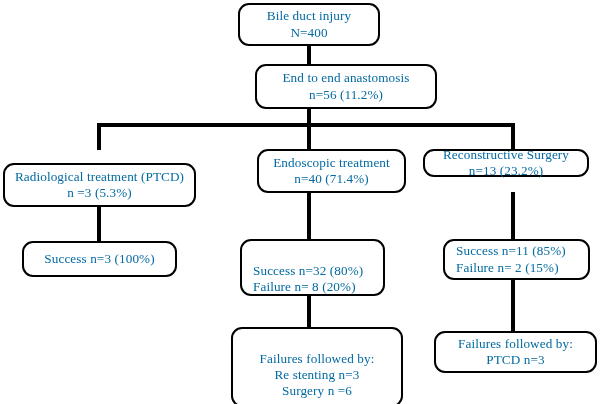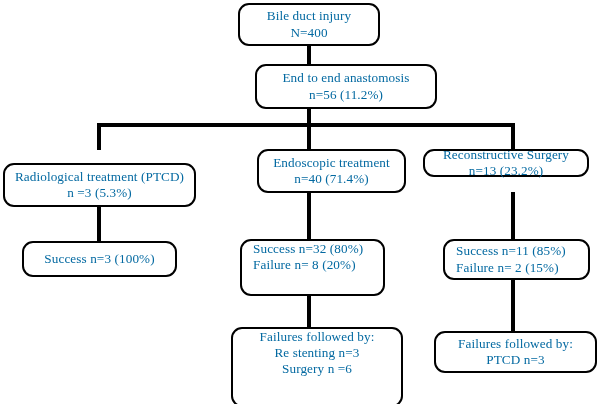--- a/index.html
+++ b/index.html
@@ -35,21 +35,21 @@
     line-height: 1.22;
     font-size: 13.2px;
     letter-spacing: 0.1px;
   }
   .node.center { text-align: center; }
   .node.leftal {
     align-items: flex-start;
     padding-left: 11px;
     text-align: left;
   }
-  .node.topal { justify-content: flex-start; padding-top: 0; }
+  .node.topal { justify-content: flex-start; padding-top: 22px; }
 
   .conn {
     position: absolute;
     background: #000000;
     z-index: 1;
   }
   .vline { width: 4px; }
   .hline { height: 4px; }
 </style>
 </head>

